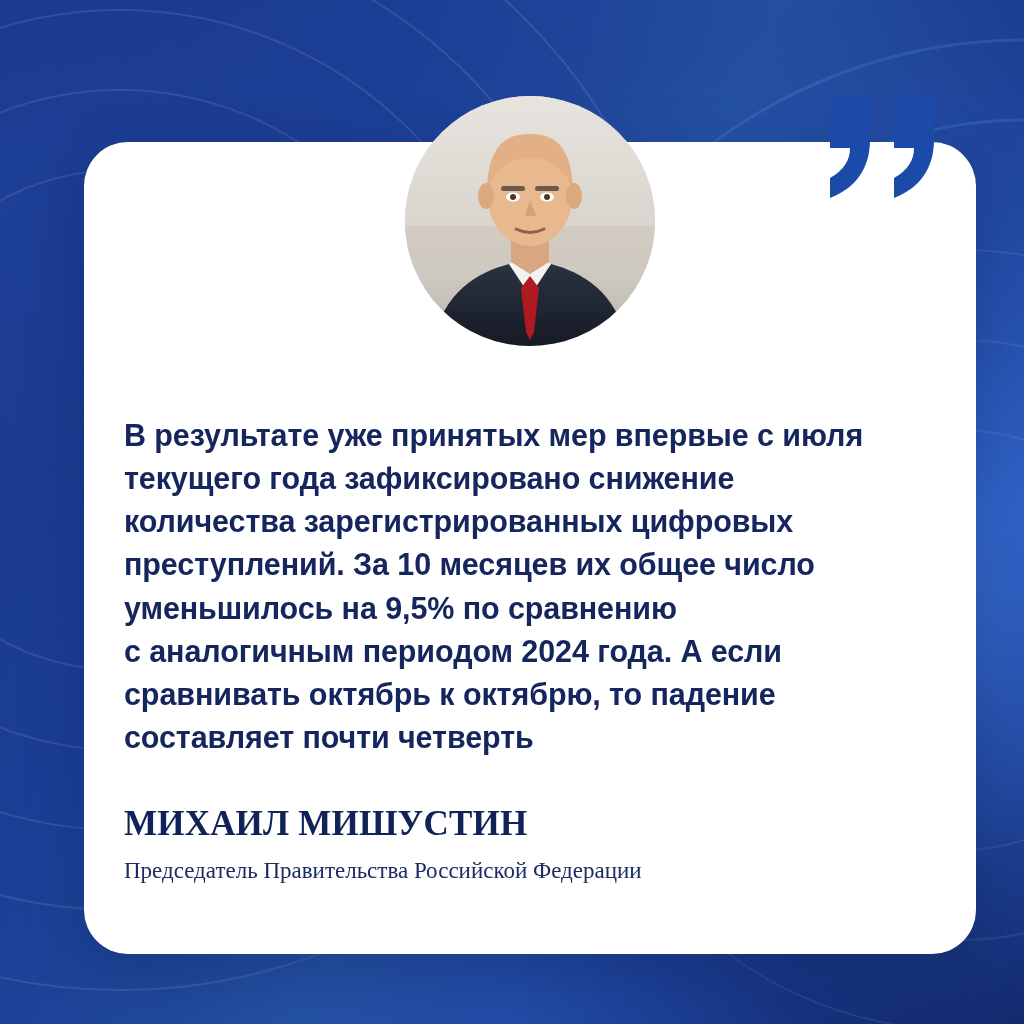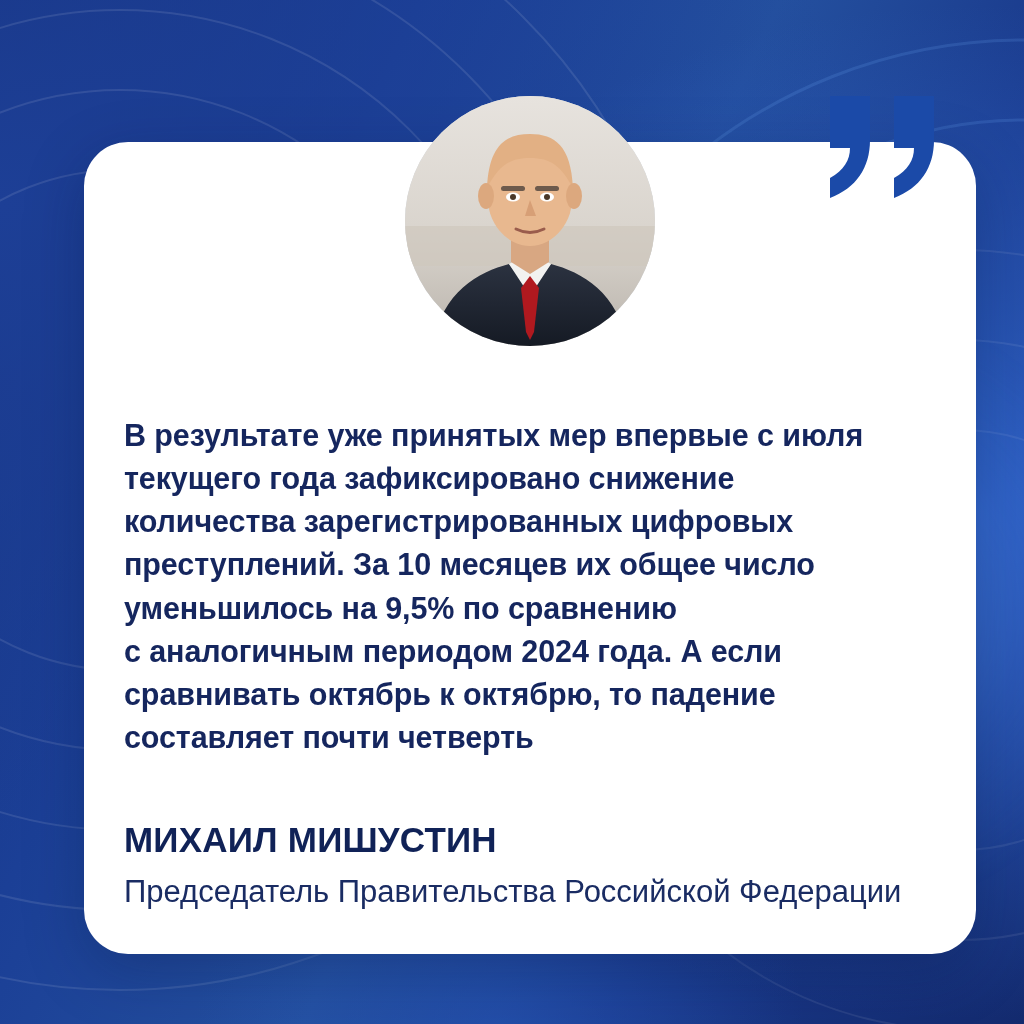--- a/index.html
+++ b/index.html
@@ -109,31 +109,32 @@
     font-weight: 700;
     color: #15265e;
     letter-spacing: -0.1px;
     white-space: pre-line;
   }
 
   .author-block {
     position: absolute;
     left: 40px;
     right: 40px;
-    bottom: 44px;
+    bottom: 70px;
+    font-family: Liberation Serif, serif;
   }
   .author-name {
     font-size: 35px;
     font-weight: 700;
     color: #102257;
     letter-spacing: 0.2px;
     margin: 0 0 14px 0;
   }
   .author-title {
-    font-size: 31px;
+    font-size: 23px;
     font-weight: 400;
     color: #1a2c63;
     margin: 0;
   }
 </style>
 </head>
 <body>
 
 <div class="poster">
 

